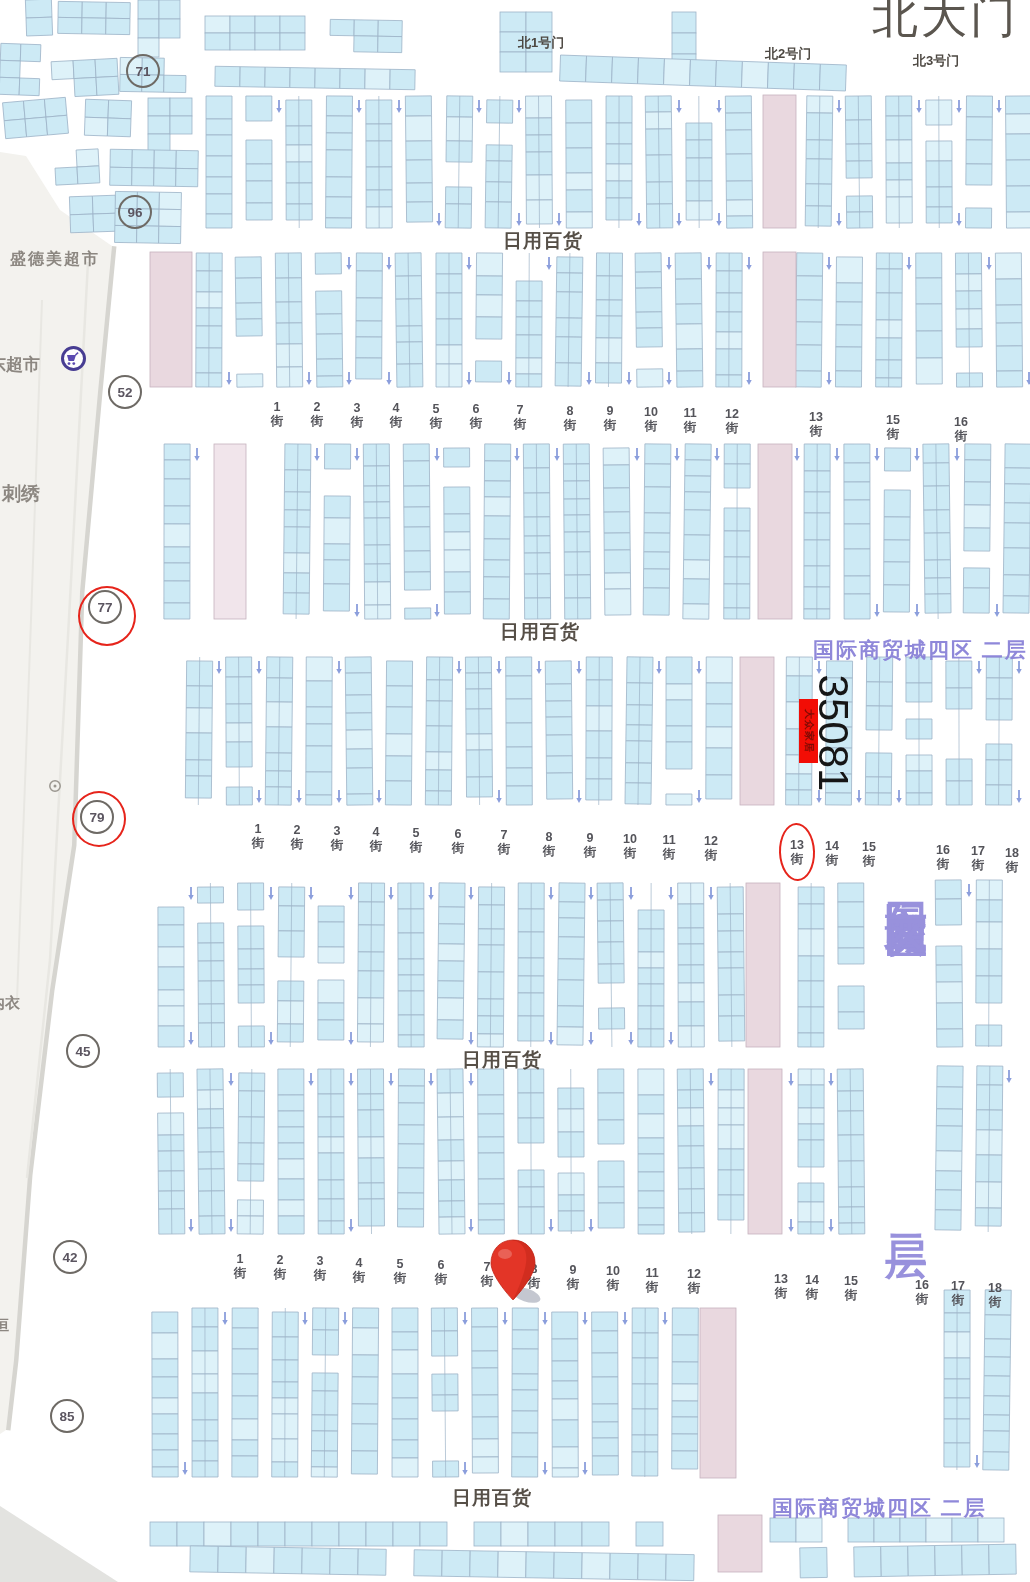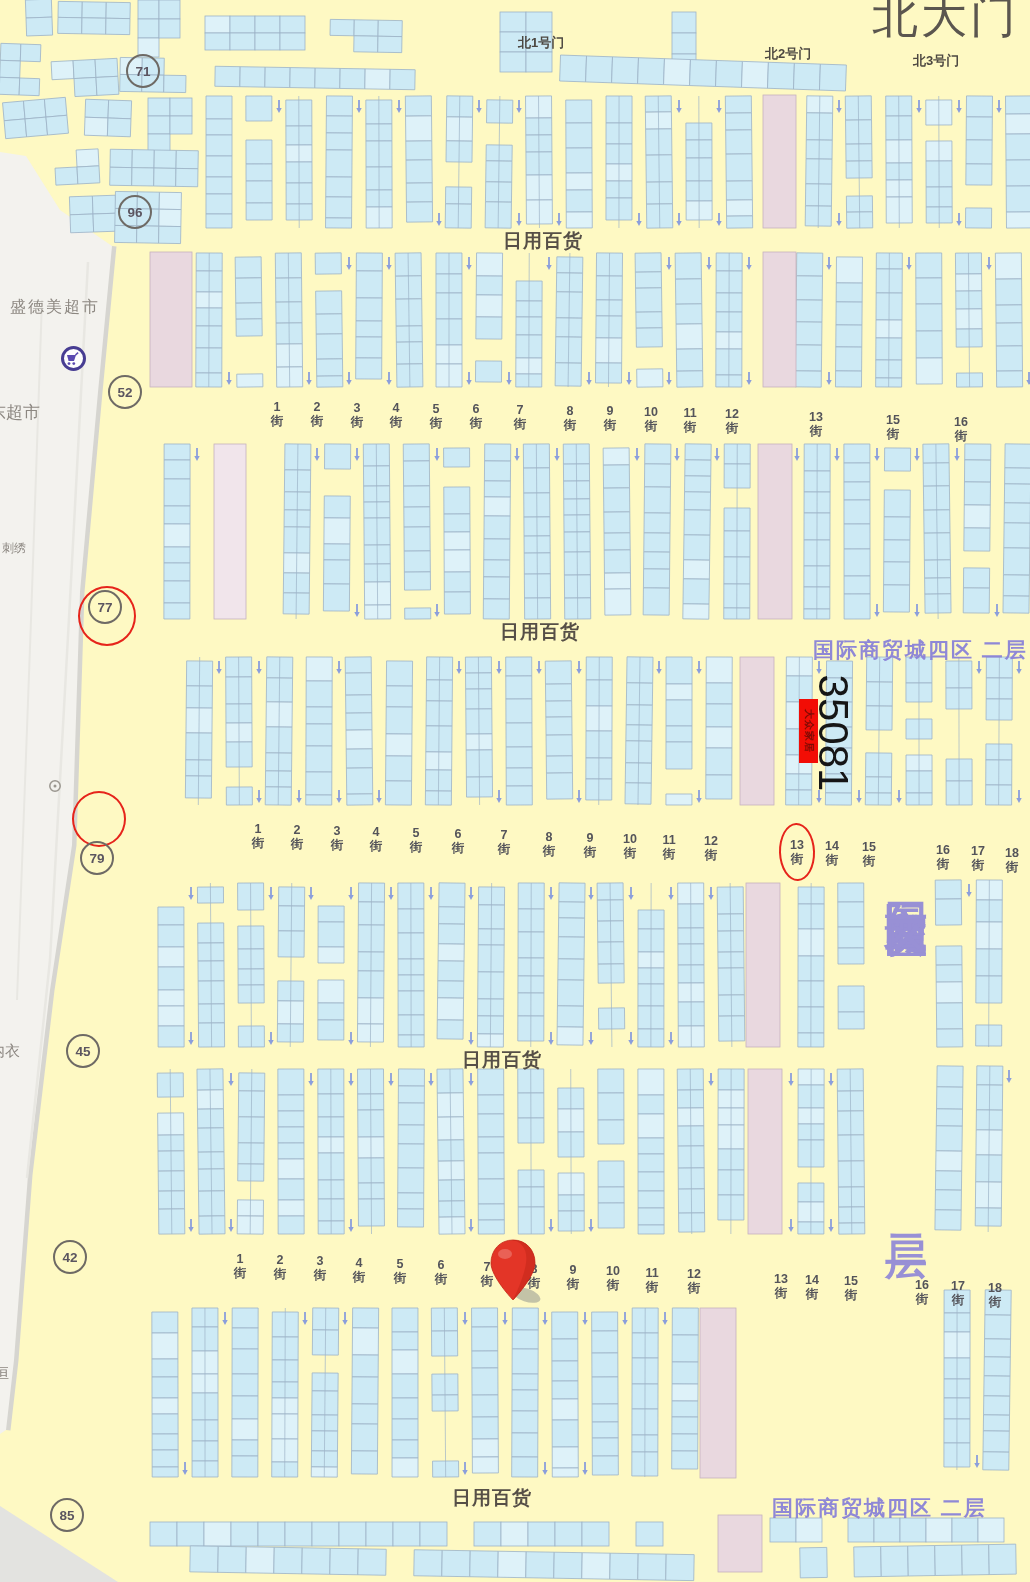--- a/index.html
+++ b/index.html
@@ -1,39 +1,39 @@
 <!DOCTYPE html>
 <html><head>
 <meta charset="utf-8">
 <style>
   html,body{margin:0;padding:0;background:#9aa7c0;}
   .canvas{
     position:relative;width:1030px;height:1582px;overflow:hidden;
-    background:#fef9c3;
+    background:#ffffff;
     font-family:"Liberation Sans","DejaVu Sans",sans-serif;
   }
   #base{position:absolute;left:0;top:0;}
   .lbl{position:absolute;white-space:nowrap;}
   .gate-main{font-size:46px;color:#5b564f;letter-spacing:3px;}
   .gate{font-size:13px;font-weight:700;color:#4c4741;}
   .area{font-size:19px;font-weight:700;color:#564f47;letter-spacing:1px;transform:translateX(-50%);text-align:right;}
   .purple{font-size:21px;font-weight:700;color:#8a82d8;letter-spacing:2px;opacity:.95;}
   .vert{writing-mode:vertical-rl;text-orientation:upright;font-size:42px;font-weight:700;
         color:#8a82d8;opacity:.88;letter-spacing:3px;}
   .street{position:absolute;transform:translateX(-50%);text-align:center;
           font-size:12.5px;line-height:14px;color:#54545a;font-weight:700;}
   .rmarker{position:absolute;width:30px;height:30px;border:2px solid #6e6a65;border-radius:50%;
            transform:translate(-50%,-50%);display:flex;align-items:center;justify-content:center;
            font-size:13.5px;font-weight:700;color:#5b5560;background:transparent;}
   .redring{position:absolute;border:2.5px solid #e6241b;border-radius:50%;background:transparent;}
   .booth-num{font-size:42px;color:#161616;transform:translate(-50%,-50%) rotate(90deg);}
   .booth-tag{position:absolute;left:799px;top:699px;width:19px;height:64px;background:#f20d05;}
   .booth-tag span{position:absolute;left:50%;top:50%;transform:translate(-50%,-50%) rotate(90deg);
            font-size:10px;font-weight:700;color:#7c0b04;letter-spacing:1px;white-space:nowrap;}
-  .roadlbl{color:#8c8781;font-weight:400;margin-top:48px;}
+  .roadlbl{color:#8c8781;font-weight:700;}
   .clip{overflow:hidden;}
 </style>
 </head>
 <body>
 
 <div class="canvas">
 
   <svg id="base" width="1030" height="1582">
       <polyline points="112,246 98,392 80,592 72,845 50,990 28,1175 14,1360 6,1430" fill="none" stroke="#d6d5d0" stroke-width="9"></polyline>
       <polygon points="0,152 26,156 60,210 112,246 98,392 80,592 72,845 50,990 28,1175 14,1360 6,1430 0,1434" fill="#f3f2ee"></polygon>
@@ -1800,21 +1800,21 @@
   <div class="lbl area" style="left:502px;top:1047px;">日用百货</div>
   <div class="lbl area" style="left:492px;top:1485px;">日用百货</div>
 
   <div class="lbl purple" style="left:813px;top:636px;">国际商贸城四区  二层</div>
   <div class="lbl purple" style="left:772px;top:1494px;">国际商贸城四区  二层</div>
   <div class="lbl vert" style="left:878px;top:868px;">国际商贸城四区</div>
   <div class="lbl vert" style="left:878px;top:1204px;">二层</div>
 
   <div class="lbl roadlbl clip" style="left:10px;top:249px;font-size:16px;letter-spacing:2px;width:94px;">盛德美超市</div>
   <div class="lbl roadlbl" style="left:-11px;top:353px;font-size:17px;">东超市</div>
-  <div class="lbl roadlbl" style="left:2px;top:492px;font-size:12px;">刺绣</div>
+  <div class="lbl roadlbl" style="left:2px;top:481px;font-size:19px;">刺绣</div>
   <div class="lbl roadlbl" style="left:-10px;top:994px;font-size:15px;">内衣</div>
   <div class="lbl roadlbl" style="left:-6px;top:1316px;font-size:15px;">恒</div>
 
   <svg class="lbl" style="left:60px;top:345px;" width="27" height="27">
     <circle cx="13.5" cy="13.5" r="11" fill="#fdfdfd" stroke="#473d92" stroke-width="3"></circle>
     <path d="M7 10 h9 l-2 6 h-5.4 z" fill="#5a49b0"></path>
     <path d="M15.5 10 l2.6 -2.4" stroke="#5a49b0" stroke-width="1.6" fill="none"></path>
     <circle cx="9" cy="18.6" r="1.4" fill="#5a49b0"></circle>
     <circle cx="13.8" cy="18.6" r="1.4" fill="#5a49b0"></circle>
   </svg>
@@ -1831,24 +1831,24 @@
 
   <div class="redring" style="left:78px;top:586px;width:54px;height:56px;"></div>
   <div class="redring" style="left:72px;top:791px;width:50px;height:52px;"></div>
   <div class="redring" style="left:779px;top:823px;width:32px;height:54px;transform:rotate(-2deg);"></div>
 
   <div id="markers">
       <div class="rmarker" style="left: 143px; top: 71px;">71</div>
       <div class="rmarker" style="left: 135px; top: 212px;">96</div>
       <div class="rmarker" style="left: 125px; top: 392px;">52</div>
       <div class="rmarker" style="left: 105px; top: 607px;">77</div>
-      <div class="rmarker" style="left: 97px; top: 858px;">79</div>
+      <div class="rmarker" style="left: 97px; top: 817px;">79</div>
       <div class="rmarker" style="left: 83px; top: 1051px;">45</div>
       <div class="rmarker" style="left: 70px; top: 1257px;">42</div>
-      <div class="rmarker" style="left: 67px; top: 1515px;">85</div>
+      <div class="rmarker" style="left: 67px; top: 1416px;">85</div>
     </div>
   <div id="streets">
       <div class="street" style="left: 277px; top: 400px;">1<br>街</div>
       <div class="street" style="left: 317px; top: 400px;">2<br>街</div>
       <div class="street" style="left: 357px; top: 401px;">3<br>街</div>
       <div class="street" style="left: 396px; top: 401px;">4<br>街</div>
       <div class="street" style="left: 436px; top: 402px;">5<br>街</div>
       <div class="street" style="left: 476px; top: 402px;">6<br>街</div>
       <div class="street" style="left: 520px; top: 403px;">7<br>街</div>
       <div class="street" style="left: 570px; top: 404px;">8<br>街</div>

